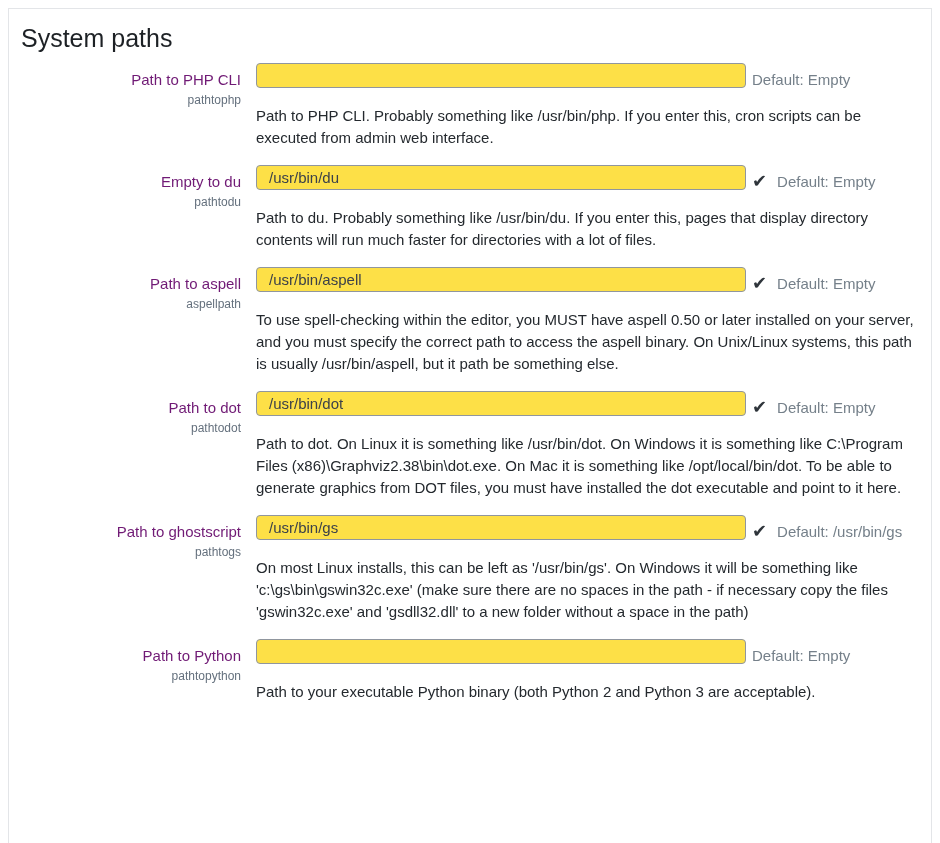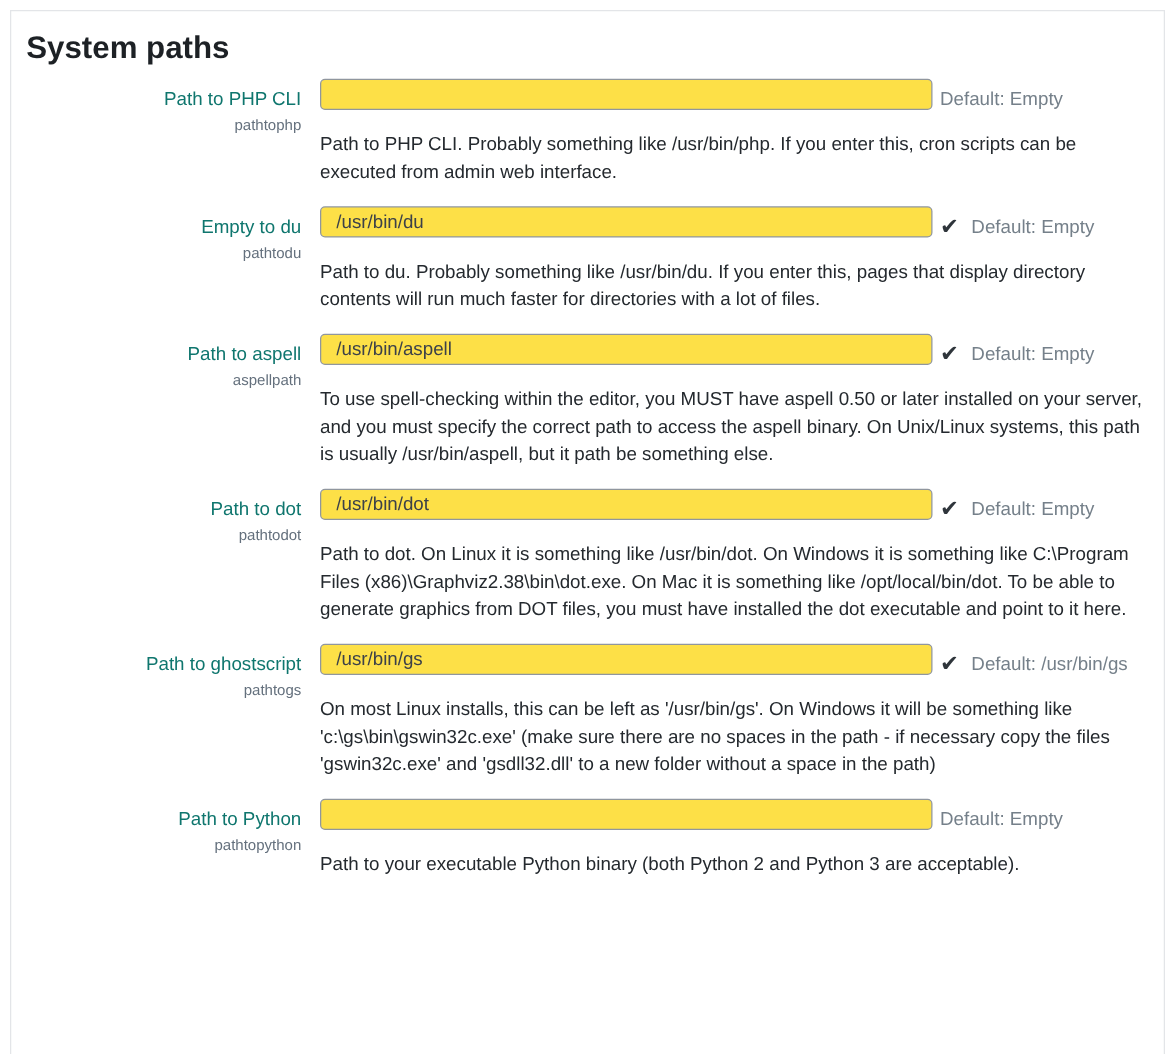--- a/index.html
+++ b/index.html
@@ -14,39 +14,39 @@
   .panel {
     margin: 8px 8px 0 8px;
     border: 1px solid #e3e5e8;
     border-bottom: none;
     min-height: 835px;
     background: #fff;
     padding-bottom: 20px;
   }
   .page-title {
     font-size: 25px;
-    font-weight: 700;
+    font-weight: 400;
     color: #1d2125;
     margin: 14px 0 10px 12px;
     line-height: 1.2;
   }
   .setting-row {
     display: flex;
     margin-bottom: 16px;
   }
   .label-col {
     width: 247px;
     flex: 0 0 247px;
     padding: 7px 15px 0 0;
     text-align: right;
   }
   .setting-label {
     display: block;
     font-size: 15px;
-    color: #0f766e;
+    color: #701a75;
     line-height: 1.35;
     cursor: default;
   }
   .setting-shortname {
     font-size: 12px;
     color: #64707d;
     margin-top: 3px;
     line-height: 1.2;
   }
   .value-col {

